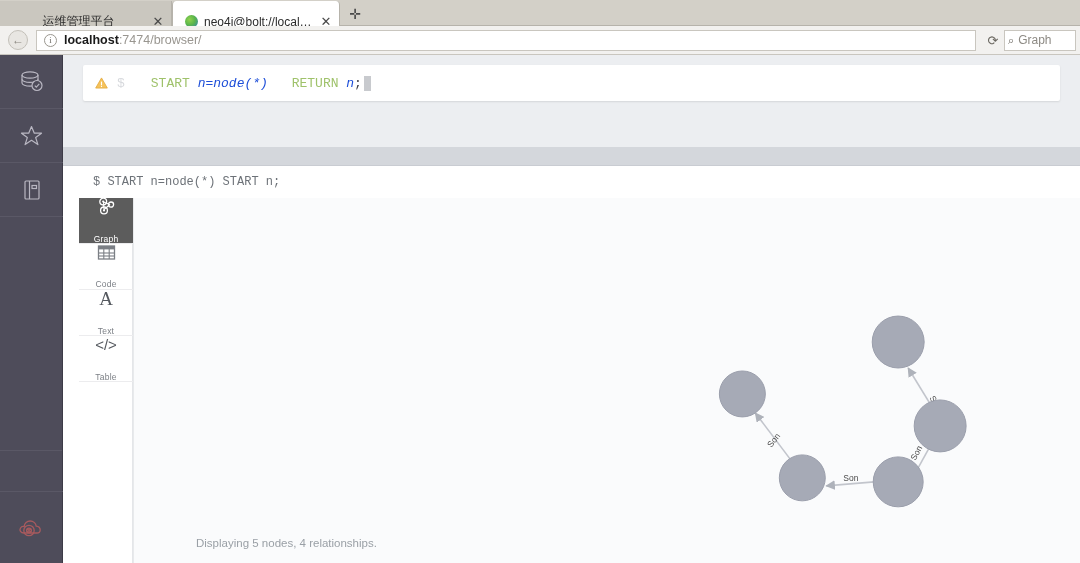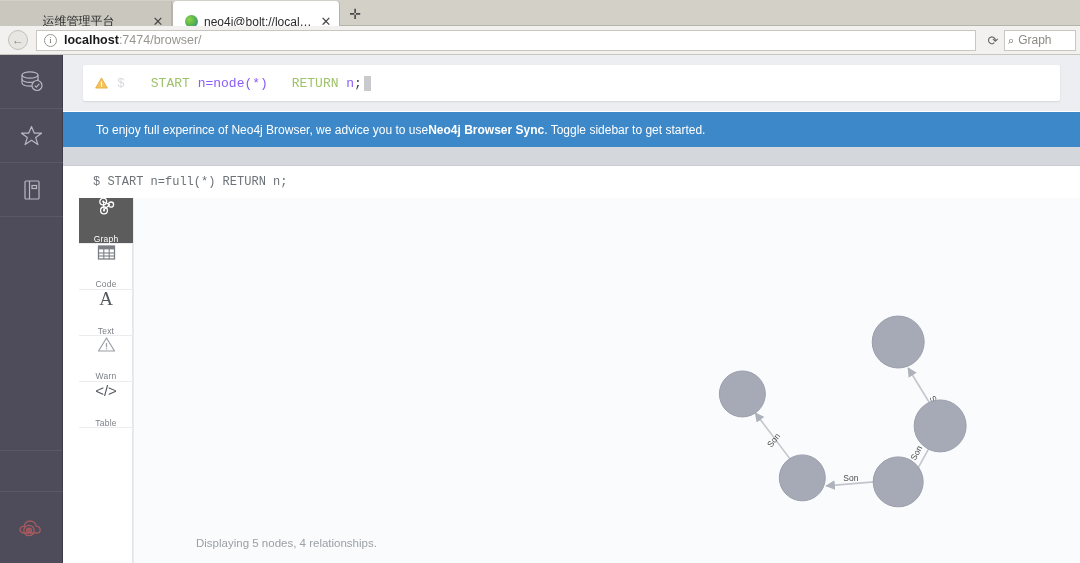--- a/index.html
+++ b/index.html
@@ -136,21 +136,21 @@
     border-radius: 2px;
     box-shadow: 0 1px 2px rgba(0,0,0,0.10);
     display: flex; align-items: center; padding: 0 12px;
     font-family: "Liberation Mono", monospace; font-size: 13px;
   }
   .warn-tri {
     width: 13px; height: 12px; margin-right: 9px; flex: 0 0 auto;
   }
   .prompt { color: #d7d9dd; margin-right: 10px; }
   .cy-kw { color: #9fc26b; margin-left: 16px; }
-  .cy-var { color: #8b5cf6; }
+  .cy-var { color: #1d4ed8; font-style: italic; }
   .cy-punct { color: #3f3f46; }
   .caret {
     display: inline-block; width: 7px; height: 15px;
     background: #c8cace; margin-left: 2px; vertical-align: -3px;
   }
 
   .banner {
     position: absolute; left: 0; top: 56px; width: 1017px; height: 36px;
     background: #3d88c8;
     color: #ffffff; font-size: 12px;
@@ -279,30 +279,25 @@
             <rect x="6.4" y="9.7" width="1.2" height="1.2" fill="#ffffff"></rect>
           </svg>
           <span class="prompt">$</span>
           <span class="cy-kw">START</span>&nbsp;
           <span class="cy-var">n=node(*)</span>&nbsp;
           <span class="cy-kw">RETURN</span>&nbsp;
           <span class="cy-var">n</span><span class="cy-punct">;</span><span class="caret"></span>
         </div>
       </div>
 
-      <div class="banner">
-        <span>To enjoy full experince of Neo4j Browser, we advice you to use </span>
-          <b>Neo4j Browser Sync</b>
-          <span>. Toggle sidebar to get started.</span>
-      </div>
 
       <div class="frame-gap"></div>
 
       <div class="frame">
-        <div class="frame-head">$ START n=full(*) RETURN n;</div>
+        <div class="frame-head">$ START n=node(*) START n;</div>
 
         <div class="views">
           <div class="view-tab selected">
             <span class="view-glyph">
               <svg width="19" height="19" viewBox="0 0 19 19">
                 <line x1="6.5" y1="5" x2="13" y2="7.5" stroke="#ffffff" stroke-width="1.1"></line>
                 <line x1="6.5" y1="5" x2="7" y2="12.5" stroke="#ffffff" stroke-width="1.1"></line>
                 <line x1="13" y1="7.5" x2="7" y2="12.5" stroke="#ffffff" stroke-width="1.1"></line>
                 <circle cx="6.2" cy="4.6" r="3.4" fill="none" stroke="#ffffff" stroke-width="1.3"></circle>
                 <circle cx="14" cy="7.6" r="2.6" fill="none" stroke="#ffffff" stroke-width="1.3"></circle>
@@ -327,30 +322,20 @@
             <span class="view-label">Code</span>
           </div>
           <div class="view-tab">
             <span class="view-glyph">
               <span style="font-family:'Liberation Serif',serif;font-size:19px;line-height:19px;color:#55595f;">A</span>
             </span>
             <span class="view-label">Text</span>
           </div>
           <div class="view-tab">
             <span class="view-glyph">
-              <svg width="19" height="17" viewBox="0 0 19 17">
-                <path d="M9.5 2 L17.5 15 L1.5 15 Z" fill="none" stroke="#9aa0a6" stroke-width="1.2" stroke-linejoin="round"></path>
-                <rect x="8.9" y="7" width="1.2" height="4.3" fill="#9aa0a6"></rect>
-                <rect x="8.9" y="12.2" width="1.2" height="1.2" fill="#9aa0a6"></rect>
-              </svg>
-            </span>
-            <span class="view-label">Warn</span>
-          </div>
-          <div class="view-tab">
-            <span class="view-glyph">
               <span style="font-family:'Liberation Sans',sans-serif;font-size:15px;line-height:19px;color:#55595f;">&lt;/&gt;</span>
             </span>
             <span class="view-label">Table</span>
           </div>
         </div>
 
         <div class="canvas">
           <svg class="graph-svg" viewBox="0 0 947 312" preserveAspectRatio="xMidYMid meet">
             <defs>
               <marker id="arrow" viewBox="0 0 10 10" refX="9" refY="5" markerWidth="6" markerHeight="6" orient="auto-start-reverse">

